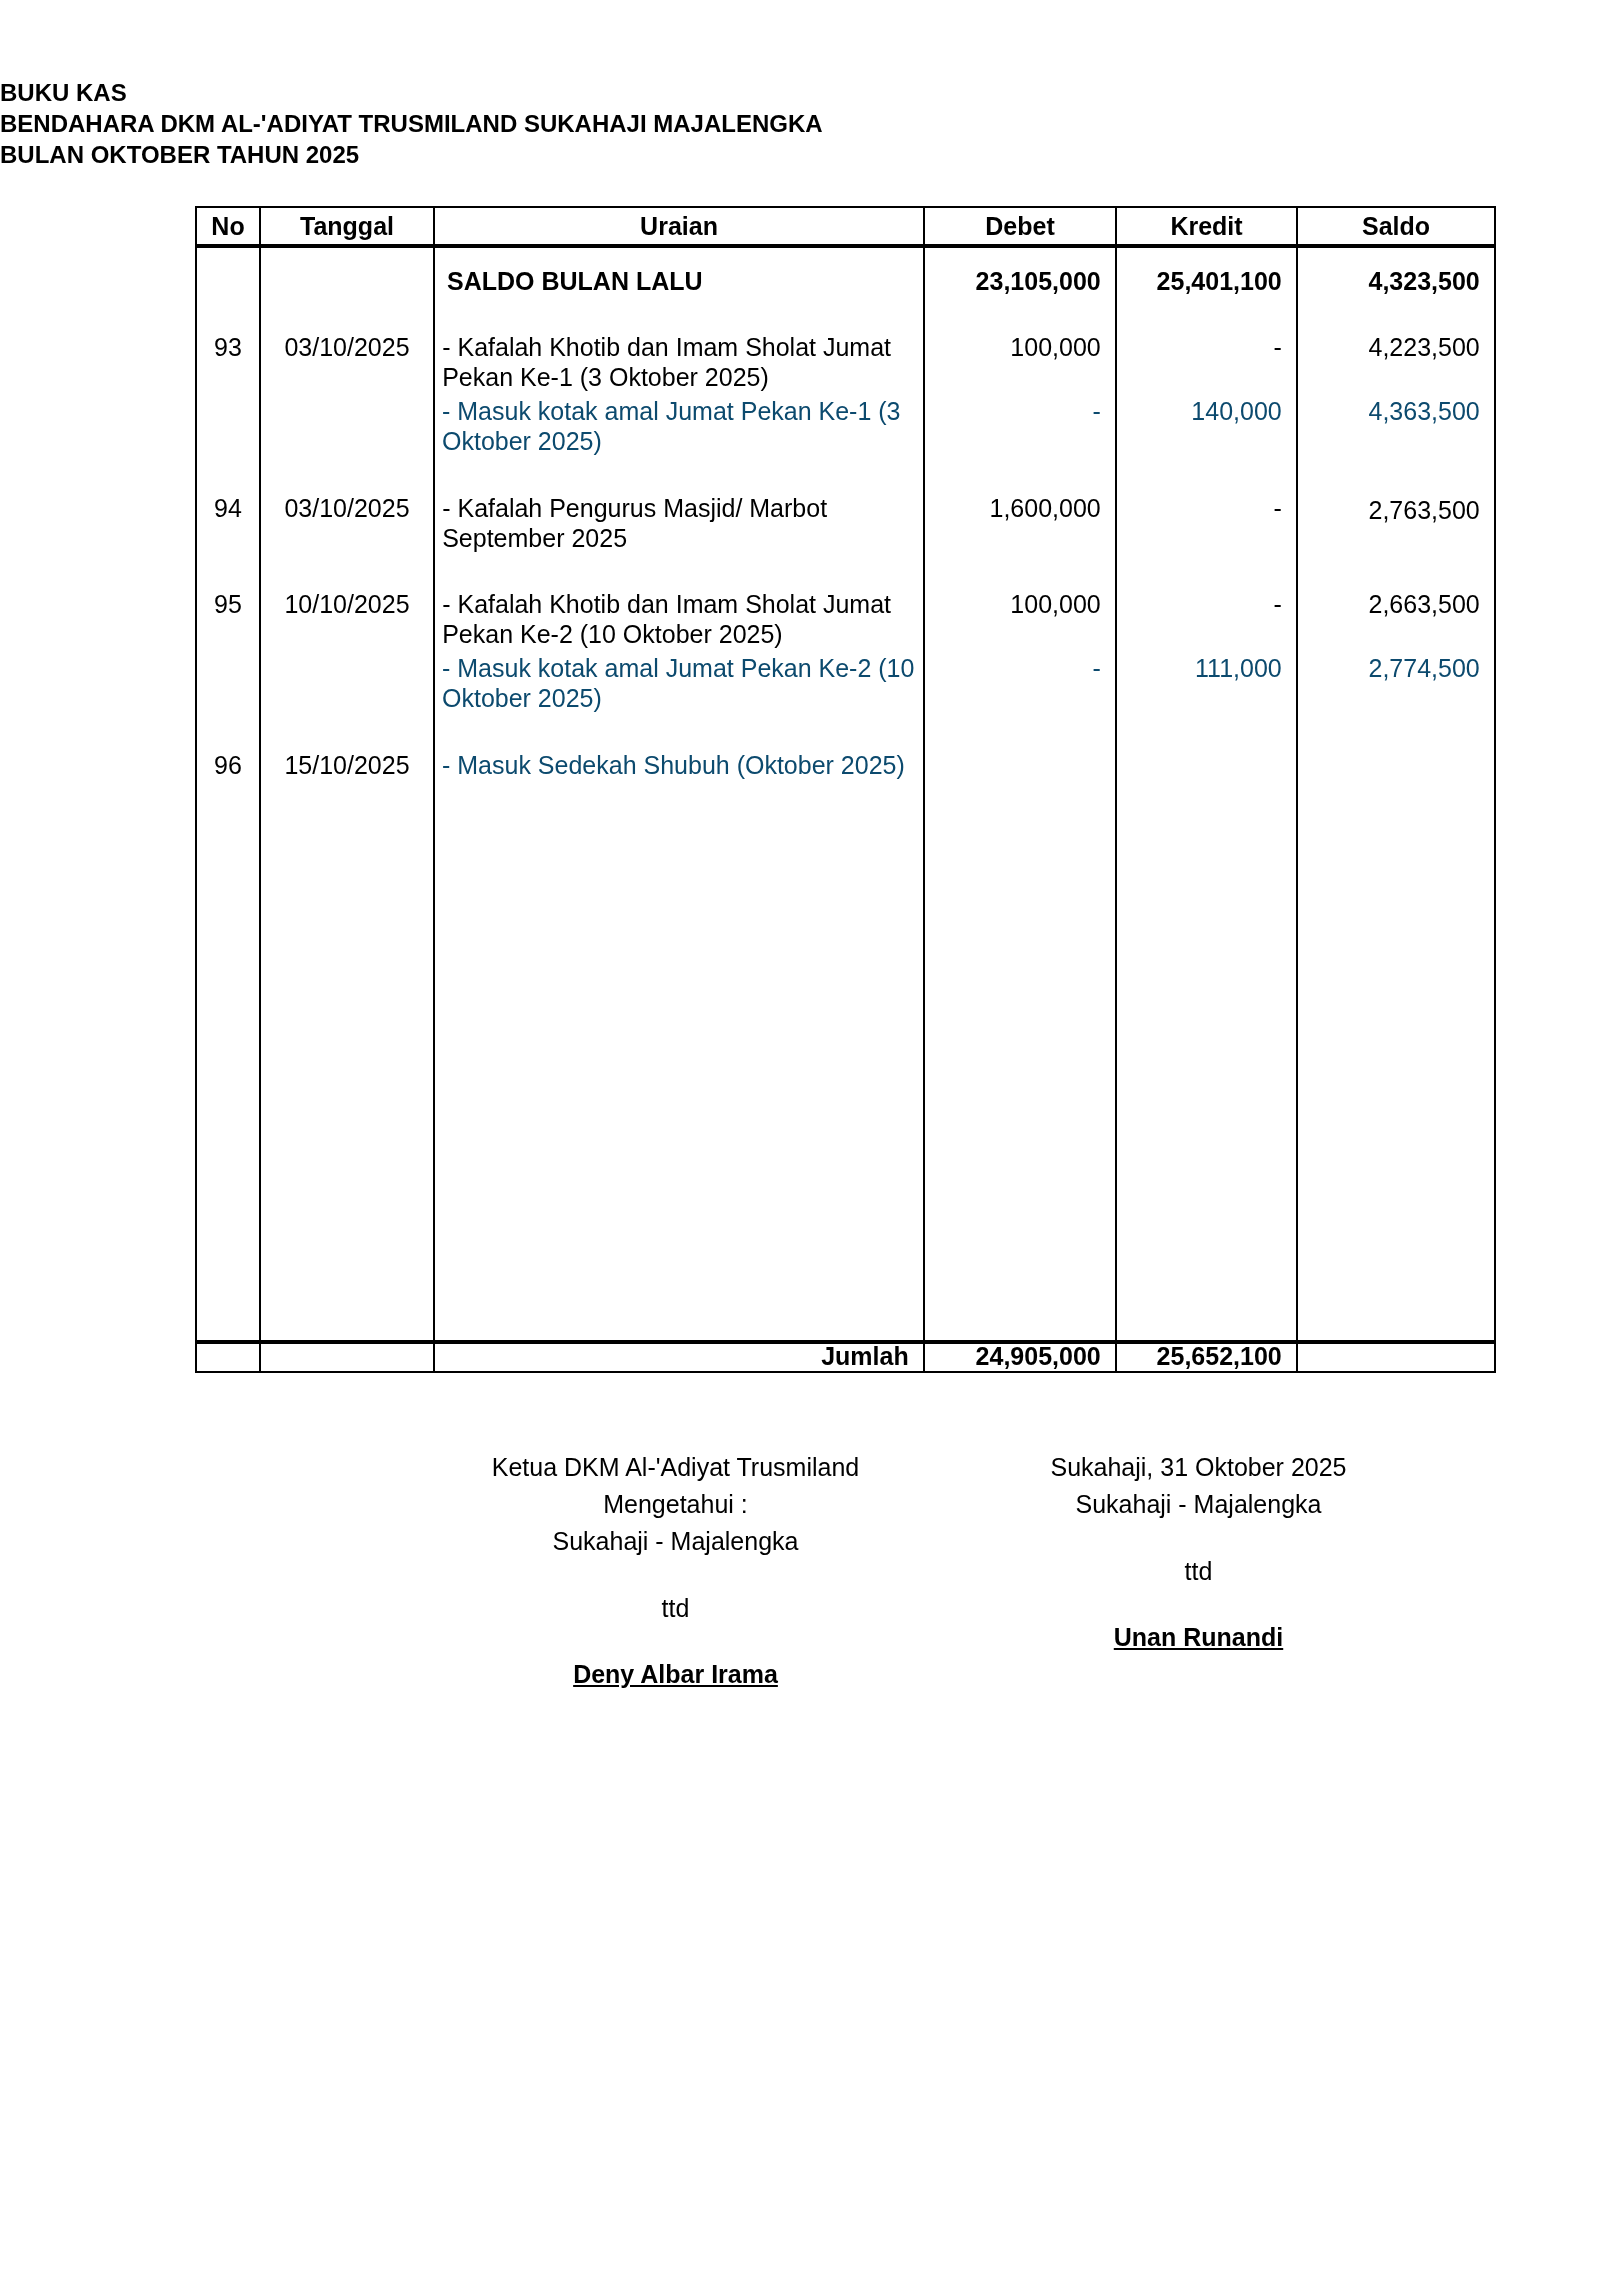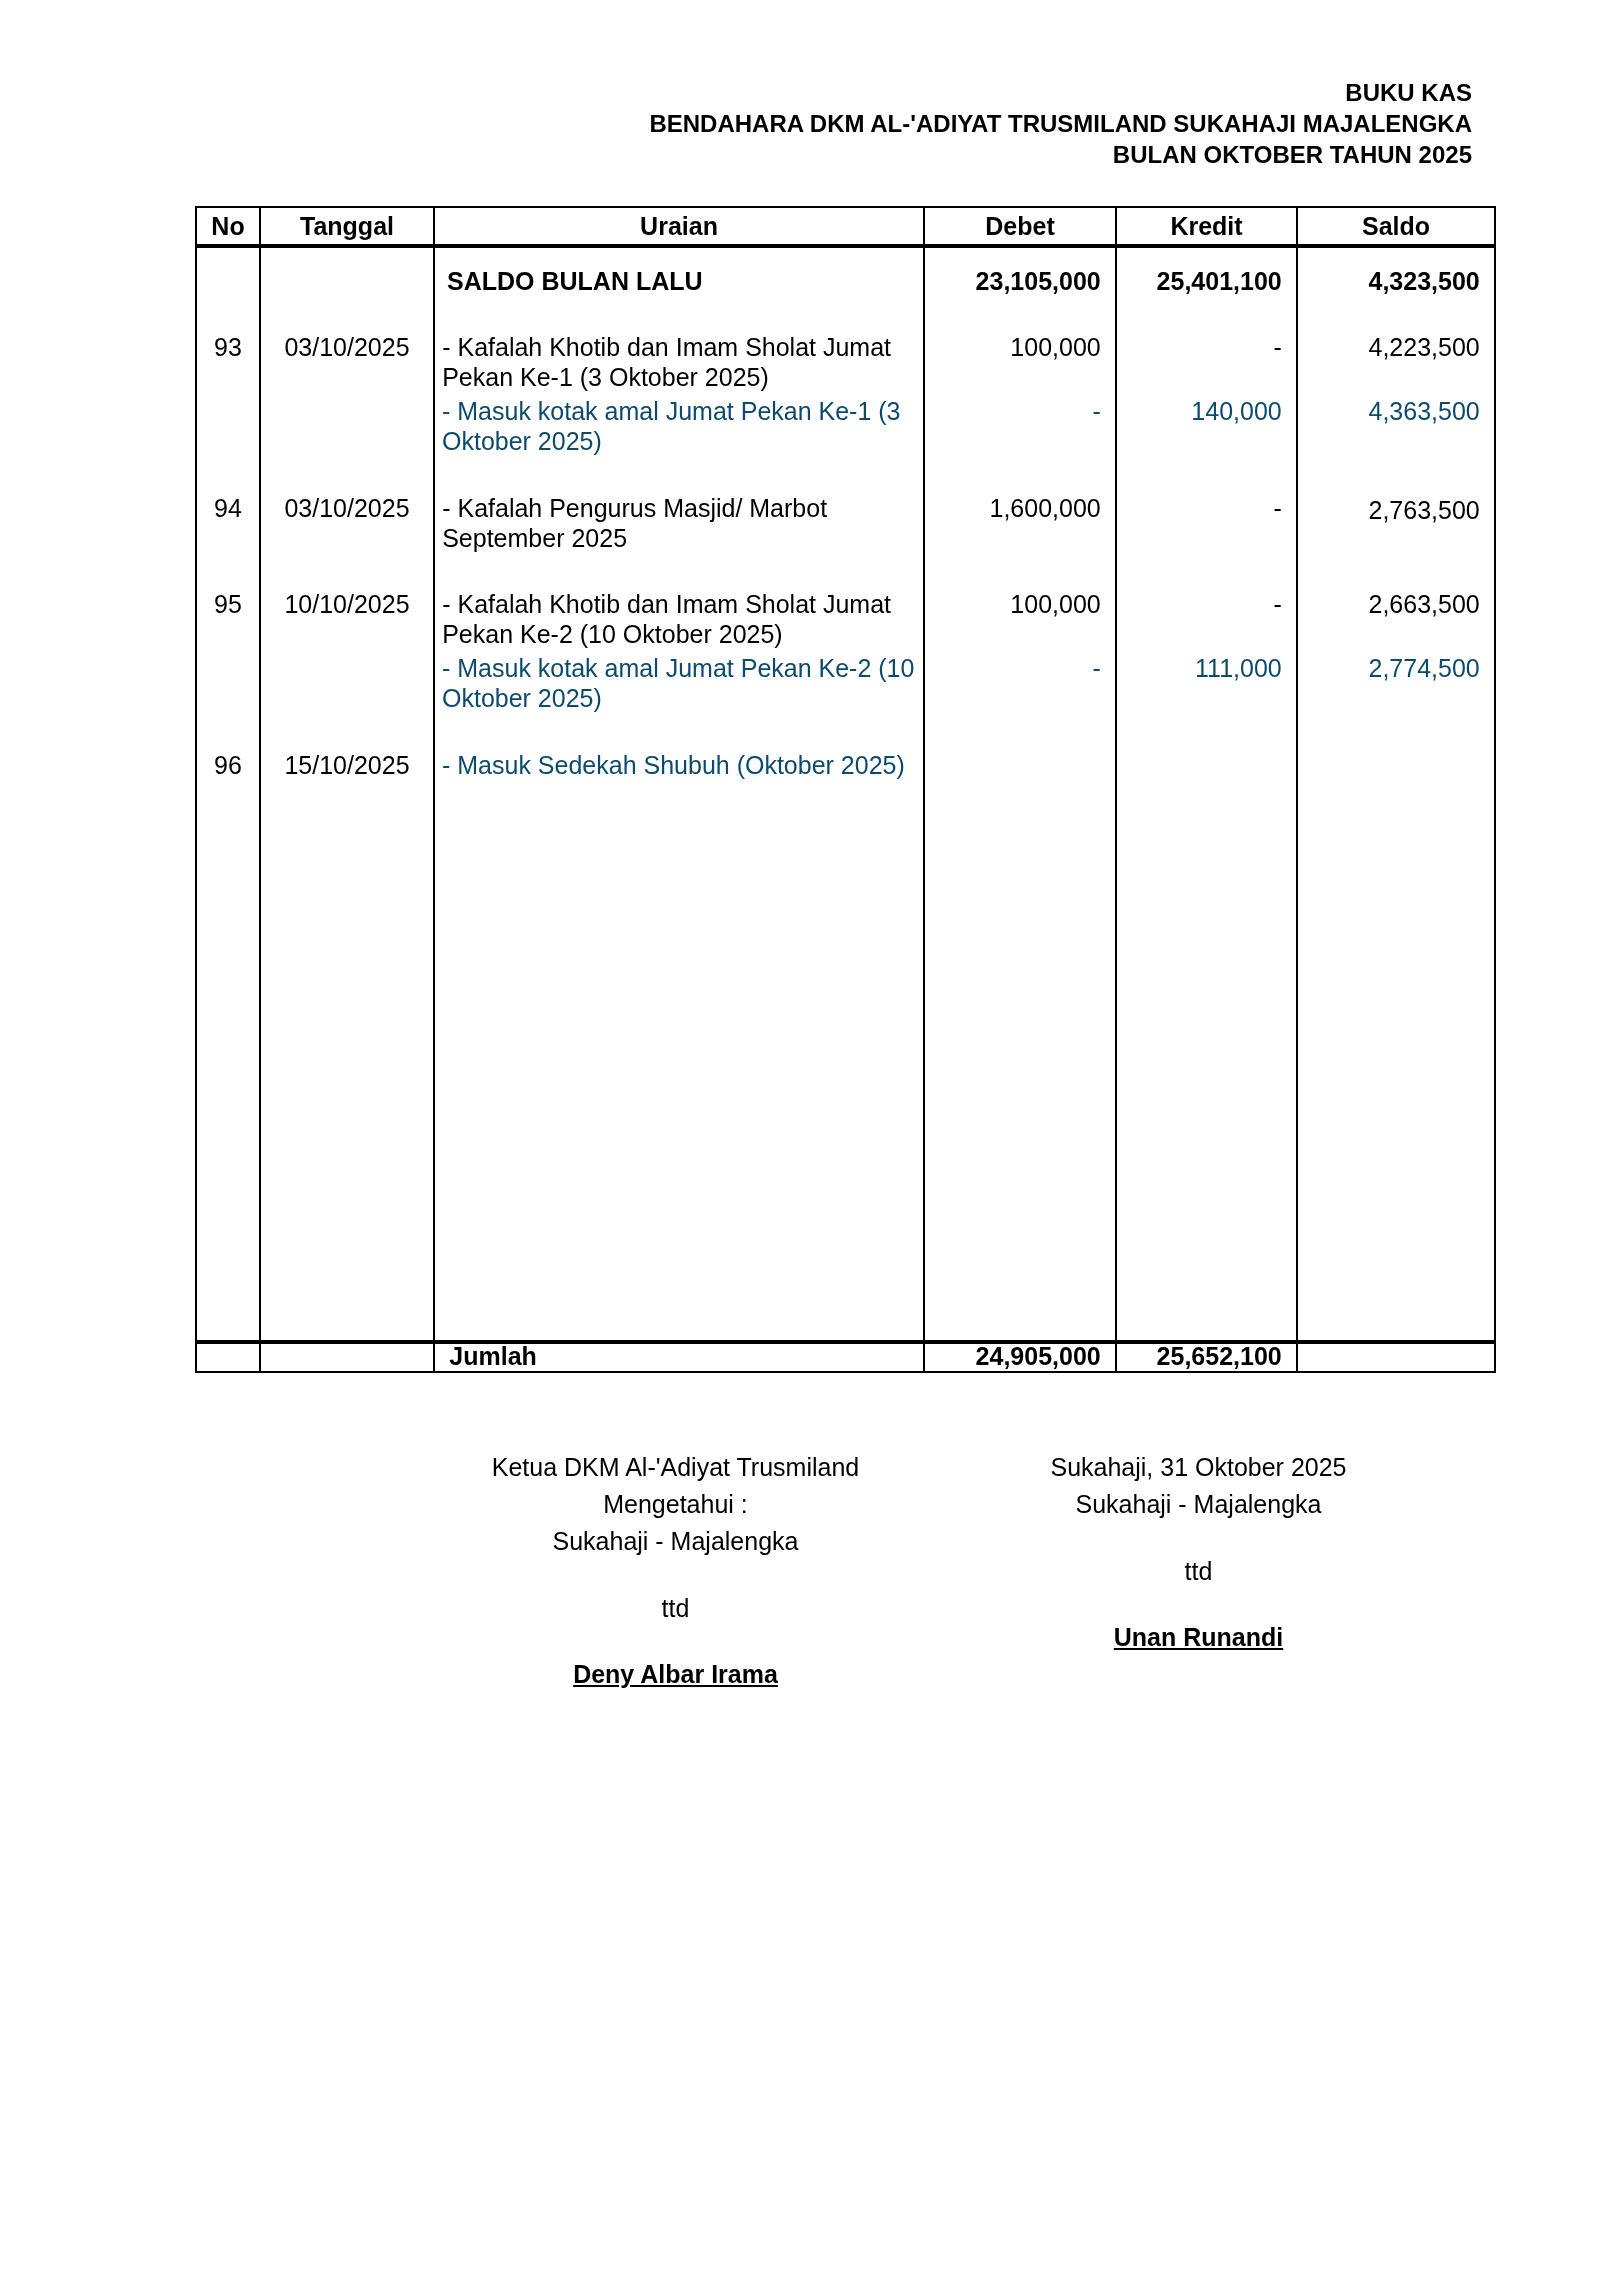--- a/index.html
+++ b/index.html
@@ -1,38 +1,38 @@
 <!DOCTYPE html>
 <html style="font-size:14.3px"><head>
 <meta charset="utf-8">
 <style>
   html, body { margin: 0; padding: 0; background: #ffffff; }
   body { width: 1620px; height: 2293px; position: relative; font-family: "Liberation Sans", sans-serif; color: #000; }
-  .title-block { position: absolute; left: 0; top: 77px; width: 1472px; text-align: right; font-weight: bold; font-size: 24px; line-height: 31px; }
+  .title-block { position: absolute; left: 0; top: 77px; width: 1472px; text-align: left; font-weight: bold; font-size: 24px; line-height: 31px; }
   .title-block div { display: block; }
 
   .tbl { position: absolute; left: 195px; width: 1299px; border-collapse: collapse; table-layout: fixed; }
   .tbl td, .tbl th { border: 2.2px solid #000; padding: 0 14.3px; font-size: 25px; vertical-align: top; }
   .hdr { top: 206px; }
   .hdr th { height: 29.6px; line-height: 29.6px; font-weight: bold; text-align: center; padding: 4px; }
   .body-tbl { top: 244px; }
   .col-no { width: 64px; } .col-tgl { width: 174px; } .col-ur { width: 490px; }
   .col-deb { width: 192px; } .col-kre { width: 181px; } .col-sal { width: 198px; }
   .body-tbl td { height: 1096px; position: relative; padding: 0; }
   .foot-tbl { top: 1340px; }
   .foot-tbl td { height: 29px; line-height: 29px; font-weight: bold; vertical-align: middle; }
 
   .entry { position: absolute; left: 0; right: 0; font-size: 25px; line-height: 30px; }
   .c-no { text-align: center; }
   .c-tgl { text-align: center; }
   .c-ur { padding-left: 7.2px; padding-right: 5.4px; }
   .num { text-align: right; padding-right: 14.3px; }
   .bold { font-weight: bold; padding-left: 12px; }
   .blue { color: #0c4a6e; padding-left: 7px; }
-  .center { text-align: left; }
+  .center { text-align: right; }
 
   .sig { position: absolute; top: 1449px; width: 537px; text-align: center; font-size: 25px; }
   .sig .ln { height: 37px; line-height: 37px; }
   .sig .gap { height: 29.6px; }
   .sig .name { font-weight: bold; text-decoration: underline; }
   .sig-left { left: 407px; }
   .sig-right { left: 930px; }
 </style>
 </head>
 <body>

